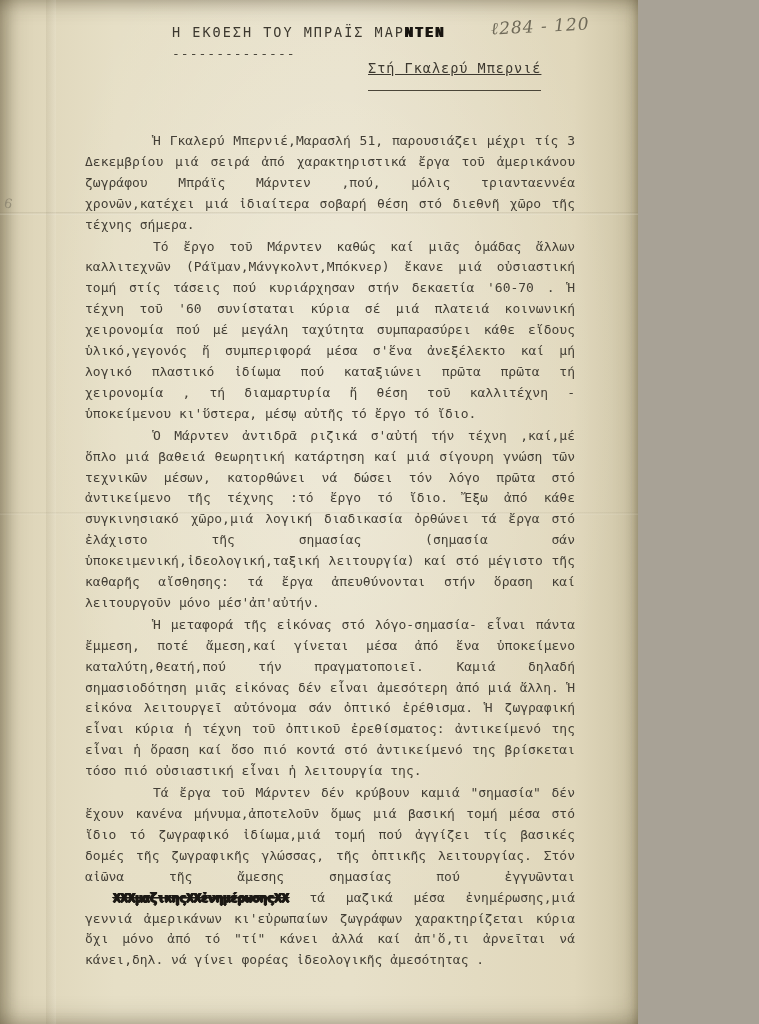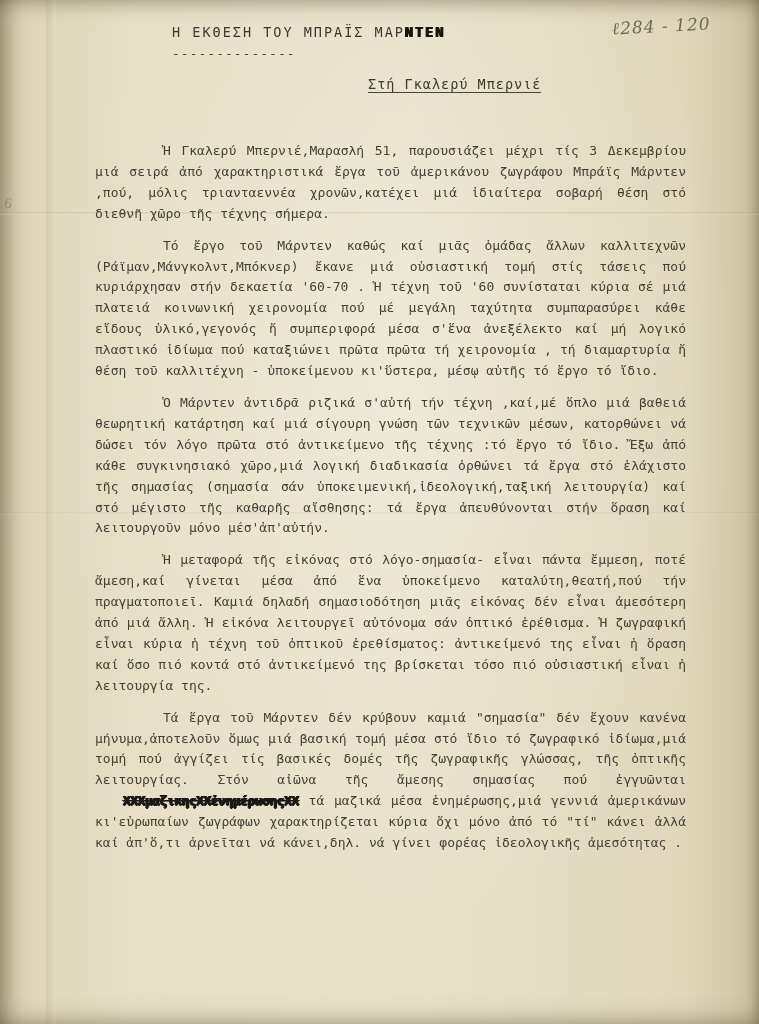--- a/index.html
+++ b/index.html
@@ -4,21 +4,21 @@
 <style>
   html,body{margin:0;padding:0;}
   body{
     width:759px;height:1024px;
     background:#a8a296;
     font-family:"DejaVu Sans Mono","DejaVu Sans",monospace;
     overflow:hidden;
   }
   .paper{
     position:relative;
-    width:759px;height:1024px;
+    width:638px;height:1024px;
     box-sizing:border-box;
     background:
       radial-gradient(ellipse at 52% 38%, rgba(255,255,252,0.30), rgba(255,255,252,0) 62%),
       linear-gradient(90deg,#c9c0a2 0,#ded5b9 3%,#e6dfc6 18%,#e7e0c9 55%,#e0d7bb 90%,#cfc6a8 99%,#bfb596 100%),
       #e2dabf;
     box-shadow:inset 0 14px 22px -14px rgba(70,60,35,0.45),
                inset 0 -16px 26px -16px rgba(70,60,35,0.40),
                inset 18px 0 28px -18px rgba(70,60,35,0.50),
                inset -14px 0 22px -14px rgba(70,60,35,0.35);
     color:#403c34;
@@ -49,30 +49,30 @@
     font-family:"DejaVu Serif",serif;font-style:italic;
     font-size:17px;color:#6e6958;transform:rotate(-3deg);
     letter-spacing:1px;
   }
   .margin-mark{
     position:absolute;top:196px;left:4px;
     font-family:"DejaVu Serif",serif;font-size:13px;color:#8b8470;
     transform:rotate(12deg);opacity:.8;
   }
   .section-heading{
-    position:absolute;top:76px;left:368px;
+    position:absolute;top:60px;left:368px;
     font-size:13.5px;color:#3c382f;letter-spacing:1px;
-    border-bottom:1.3px solid #4a4538;padding-bottom:0;
+    border-bottom:1.3px solid #4a4538;padding-bottom:14px;text-decoration:underline;
   }
   .body-text{
     position:absolute;top:130px;left:84px;right:62px;
     font-size:13px;line-height:20.9px;
     text-align:justify;color:#433f36;
   }
-  .body-text p{margin:11px;text-indent:68px;}
+  .body-text p{margin:1px;text-indent:68px;}
   .struck{
     color:#1c1914;font-weight:bold;text-decoration:line-through;
     text-shadow:0.8px 0 0 #1c1914,-0.8px 0 0 #1c1914,0 0.6px 0 #1c1914;
     letter-spacing:-0.5px;
     padding-left:28px;
   }
 </style>
 </head>
 <body>
 

